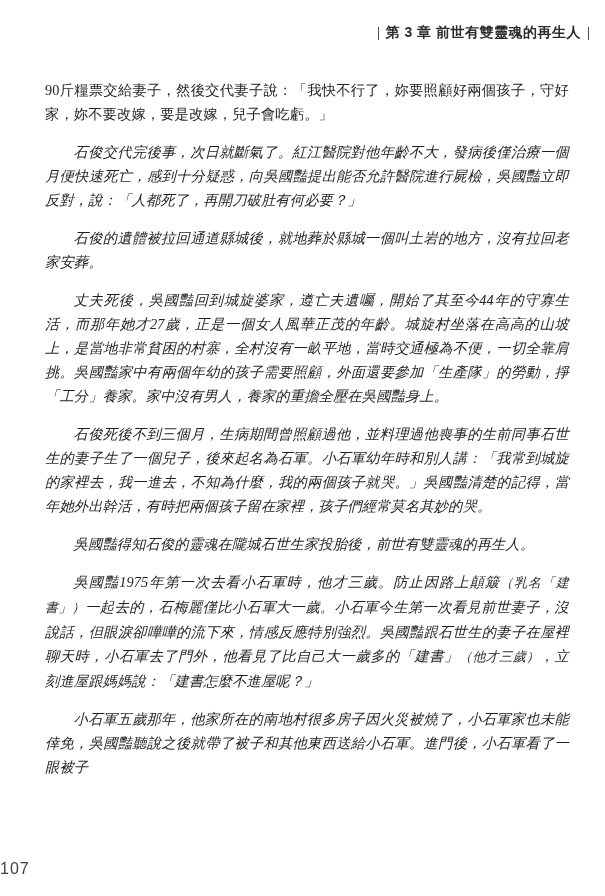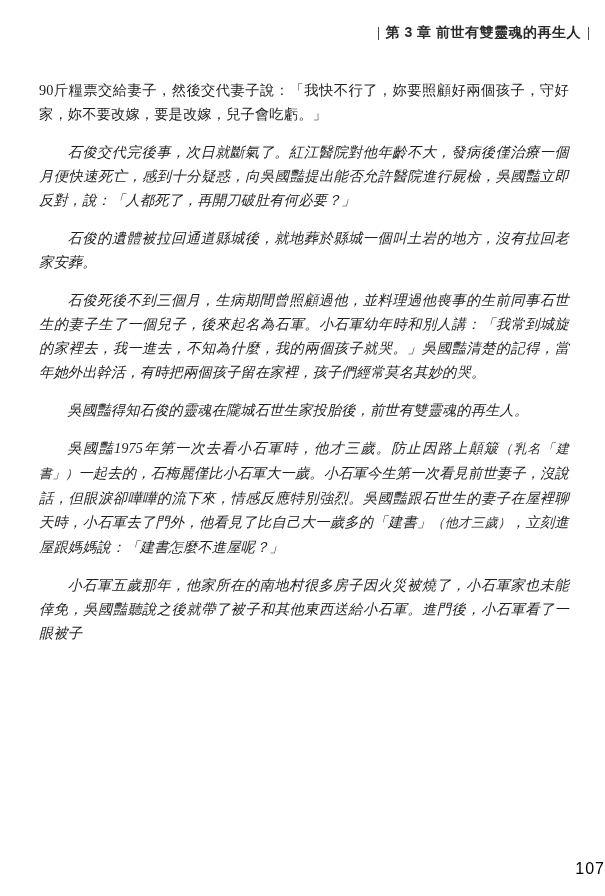--- a/index.html
+++ b/index.html
@@ -36,64 +36,65 @@
     height: 13px;
     background: #4a4a4a;
   }
   .body-text {
     position: absolute;
     top: 78px;
     left: 39px;
     width: 530px;
   }
   .body-text p {
-    margin: 0 0 14px 0;
+    margin: 0 0 14px 6px;
     font-size: 14.3px;
     line-height: 24px;
     text-align: justify;
     text-justify: inter-ideograph;
     letter-spacing: 0.1px;
     color: #1f1f1f;
   }
   .body-text p.indent {
     text-indent: 2em;
     font-style: italic;
   }
   .seg-kai {
     font-size: 13px;
     color: #2a2a2a;
   }
   .page-number {
     position: absolute;
     top: 860px;
     left: 0;
     width: 100%;
-    text-align: right;
+    text-align: left;
     font-family: "Liberation Sans", "DejaVu Sans", sans-serif;
     font-size: 16px;
     font-weight: 300;
     letter-spacing: 1px;
-    color: #000000;
+    color: #404040;
   }
 </style>
 </head>
 <body>
 
 <div class="page">
 
   <div class="running-header">
     <span class="hbar"></span>
     <span class="htext">第 3 章 前世有雙靈魂的再生人</span>
     <span class="hbar"></span>
   </div>
 
   <div class="body-text">
       <p class=""><span class="seg-normal">90斤糧票交給妻子，然後交代妻子說：「我快不行了，妳要照顧好兩個孩子，守好家，妳不要改嫁，要是改嫁，兒子會吃虧。」</span></p>
       <p class="indent"><span class="seg-normal">石俊交代完後事，次日就斷氣了。紅江醫院對他年齡不大，發病後僅治療一個月便快速死亡，感到十分疑惑，向吳國豔提出能否允許醫院進行屍檢，吳國豔立即反對，說：「人都死了，再開刀破肚有何必要？」</span></p>
       <p class="indent"><span class="seg-normal">石俊的遺體被拉回通道縣城後，就地葬於縣城一個叫土岩的地方，沒有拉回老家安葬。</span></p>
+      <p class="indent"><span class="seg-normal">丈夫死後，吳國豔回到城旋婆家，遵亡夫遺囑，開始了其至今44年的守寡生活，而那年她才27歲，正是一個女人風華正茂的年齡。城旋村坐落在高高的山坡上，是當地非常貧困的村寨，全村沒有一畝平地，當時交通極為不便，一切全靠肩挑。吳國豔家中有兩個年幼的孩子需要照顧，外面還要參加「生產隊」的勞動，掙「工分」養家。家中沒有男人，養家的重擔全壓在吳國豔身上。</span></p>
       <p class="indent"><span class="seg-normal">石俊死後不到三個月，生病期間曾照顧過他，並料理過他喪事的生前同事石世生的妻子生了一個兒子，後來起名為石軍。小石軍幼年時和別人講：「我常到城旋的家裡去，我一進去，不知為什麼，我的兩個孩子就哭。」吳國豔清楚的記得，當年她外出幹活，有時把兩個孩子留在家裡，孩子們經常莫名其妙的哭。</span></p>
       <p class="indent"><span class="seg-normal">吳國豔得知石俊的靈魂在隴城石世生家投胎後，前世有雙靈魂的再生人。</span></p>
       <p class="indent"><span class="seg-normal">吳國豔1975年第一次去看小石軍時，他才三歲。防止因路上顛簸</span><span class="seg-kai">（乳名「建書」）</span><span class="seg-normal">一起去的，石梅麗僅比小石軍大一歲。小石軍今生第一次看見前世妻子，沒說話，但眼淚卻嘩嘩的流下來，情感反應特別強烈。吳國豔跟石世生的妻子在屋裡聊天時，小石軍去了門外，他看見了比自己大一歲多的「建書」</span><span class="seg-kai">（他才三歲）</span><span class="seg-normal">，立刻進屋跟媽媽說：「建書怎麼不進屋呢？」</span></p>
       <p class="indent"><span class="seg-normal">小石軍五歲那年，他家所在的南地村很多房子因火災被燒了，小石軍家也未能倖免，吳國豔聽說之後就帶了被子和其他東西送給小石軍。進門後，小石軍看了一眼被子</span></p>
     </div>
 
   <div class="page-number">107</div>
 
 </div>
 

